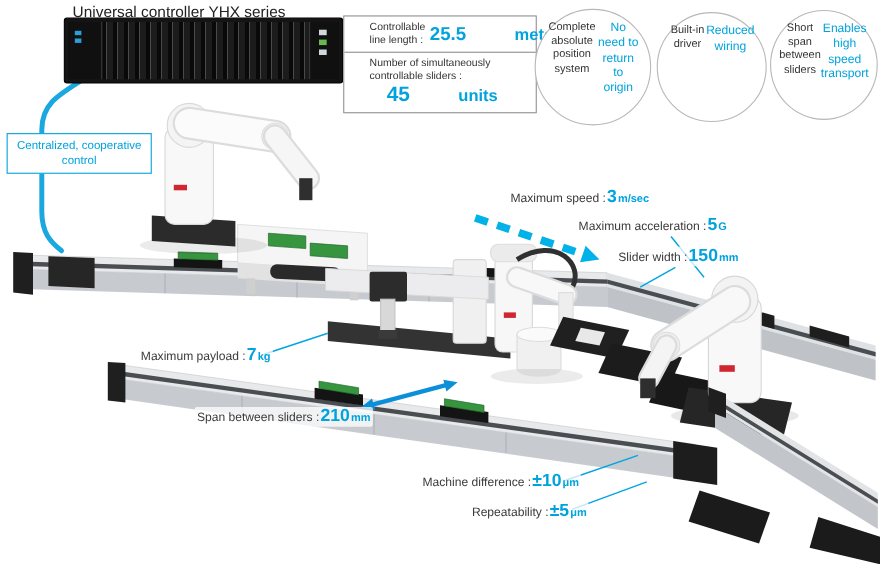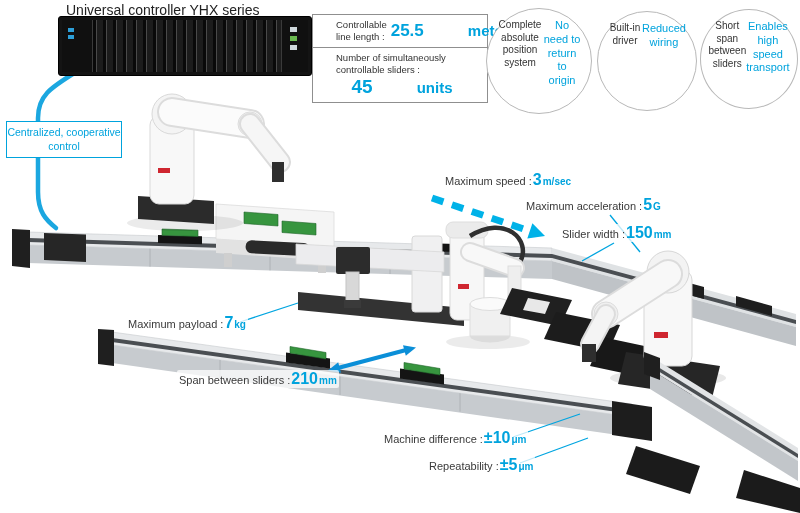--- a/index.html
+++ b/index.html
@@ -27,21 +27,21 @@
   .spec-val .spec-unit{font-size:15px;font-weight:bold;margin-left:44px;}
   .spec-row.r2 .spec-val{font-size:19px;}
 
   
   .badge{position:absolute;border:1px solid #b8b8b8;border-radius:50%;background:#fff;display:flex;flex-direction:row;
     align-items:flex-start;justify-content:center;text-align:center;padding:10px;box-sizing:border-box;}
   .badge .t{font-size:10px;color:#333;line-height:1.25;margin-bottom:4px;}
   .badge .s{font-size:11px;color:#00a3dd;line-height:1.25;}
 
   
-  .control-box{position:absolute;left:6px;top:121px;width:116px;padding:4px 0;border:1px solid #00a3dd;background:#fff;
+  .control-box{position:absolute;left:6px;top:121px;width:132px;padding:4px 0;border:1px solid #00a3dd;background:#fff;
     color:#00a3dd;font-size:10.5px;text-align:center;line-height:1.3;box-sizing:border-box;}
 
   
   .ann{position:absolute;white-space:nowrap;background:rgba(255,255,255,0.75);padding:0 2px;border-radius:2px;}
   .ann .al{font-size:11px;color:#3a3a3a;}
   .ann .av{color:#00a3dd;font-size:16px;font-weight:bold;padding:0 1px;}
   .ann .au{color:#00a3dd;font-size:10px;font-weight:bold;}
 </style>
 </head>
 <body>
@@ -229,21 +229,21 @@
     <div class="t">Short span between sliders</div>
     <div class="s">Enables high speed transport</div>
   </div>
   <div class="badge" style="left:597px;top:11px;width:100px;height:100px">
     <div class="t">Built-in driver</div>
     <div class="s">Reduced wiring</div>
   </div>
 
   <div class="control-box">Centralized, cooperative control</div>
 
-  <div class="ann" style="left:443px;top:171px">
+  <div class="ann" style="left:462px;top:171px">
     <span class="al">Maximum speed :</span><span class="av">3</span><span class="au">m/sec</span>
   </div>
   <div class="ann" style="left:524px;top:196px">
     <span class="al">Maximum acceleration :</span><span class="av">5</span><span class="au">G</span>
   </div>
   <div class="ann" style="left:560px;top:224px">
     <span class="al">Slider width :</span><span class="av">150</span><span class="au">mm</span>
   </div>
   <div class="ann" style="left:126px;top:314px">
     <span class="al">Maximum payload :</span><span class="av">7</span><span class="au">kg</span>

